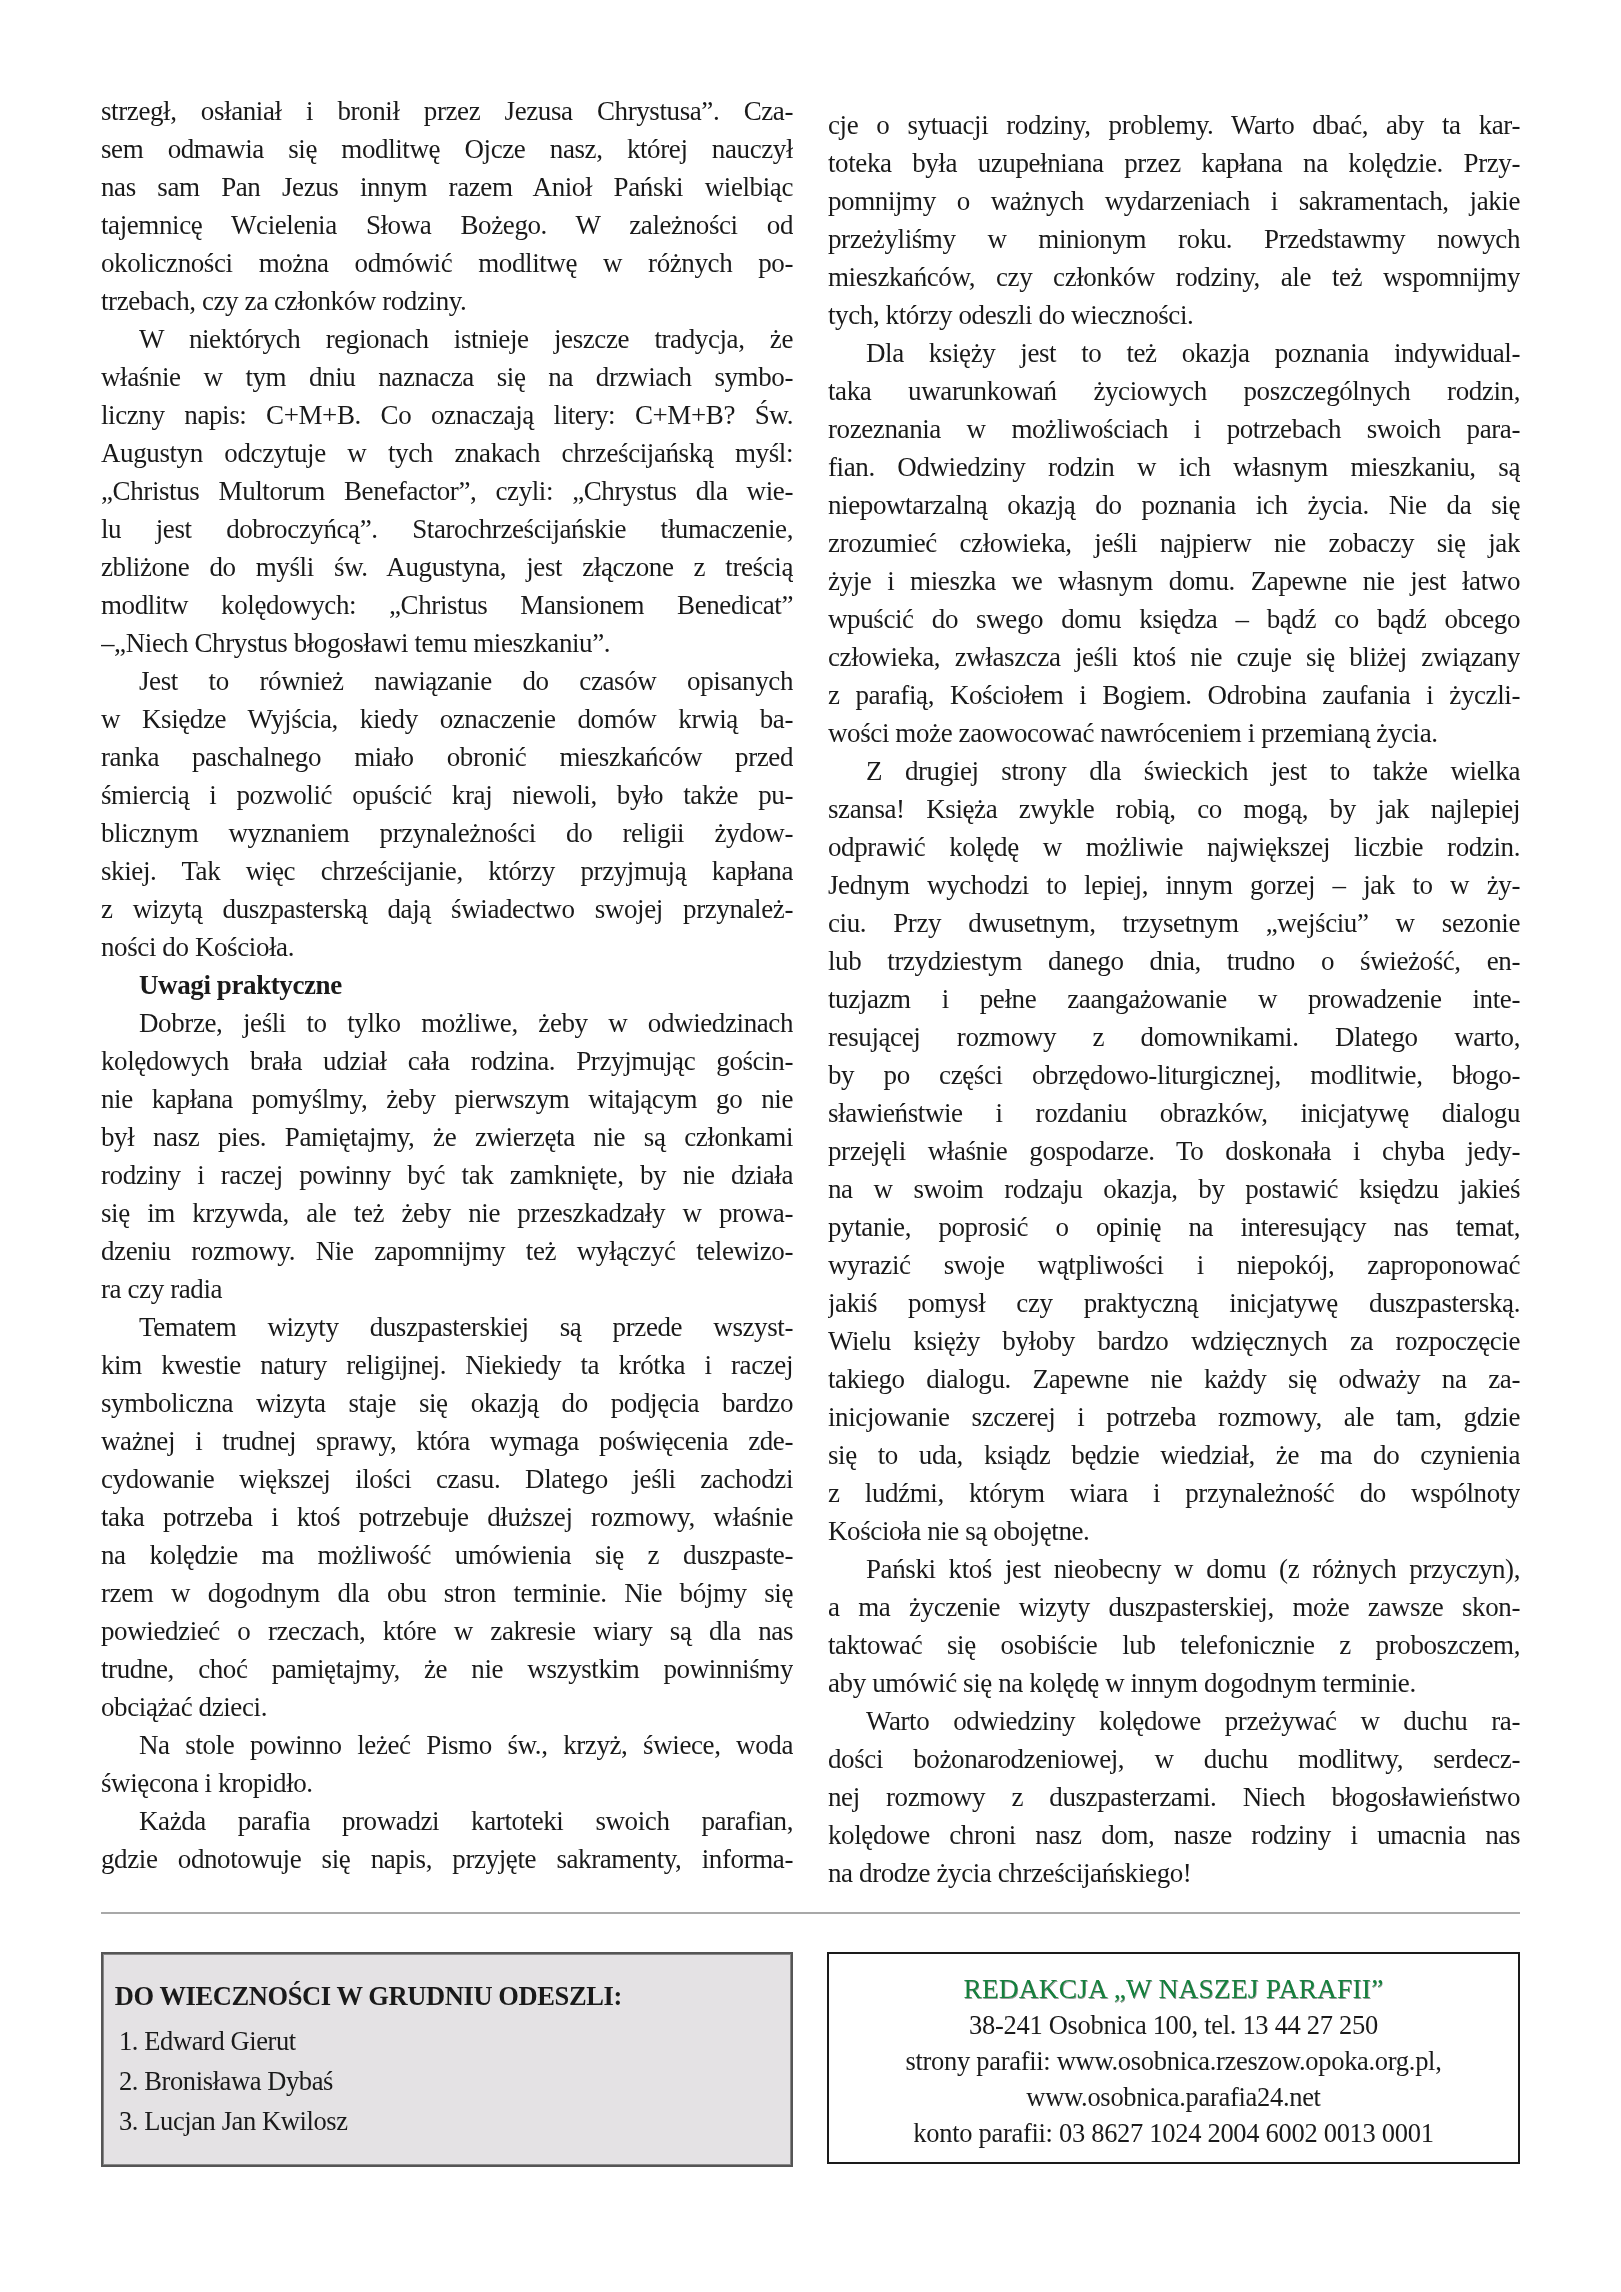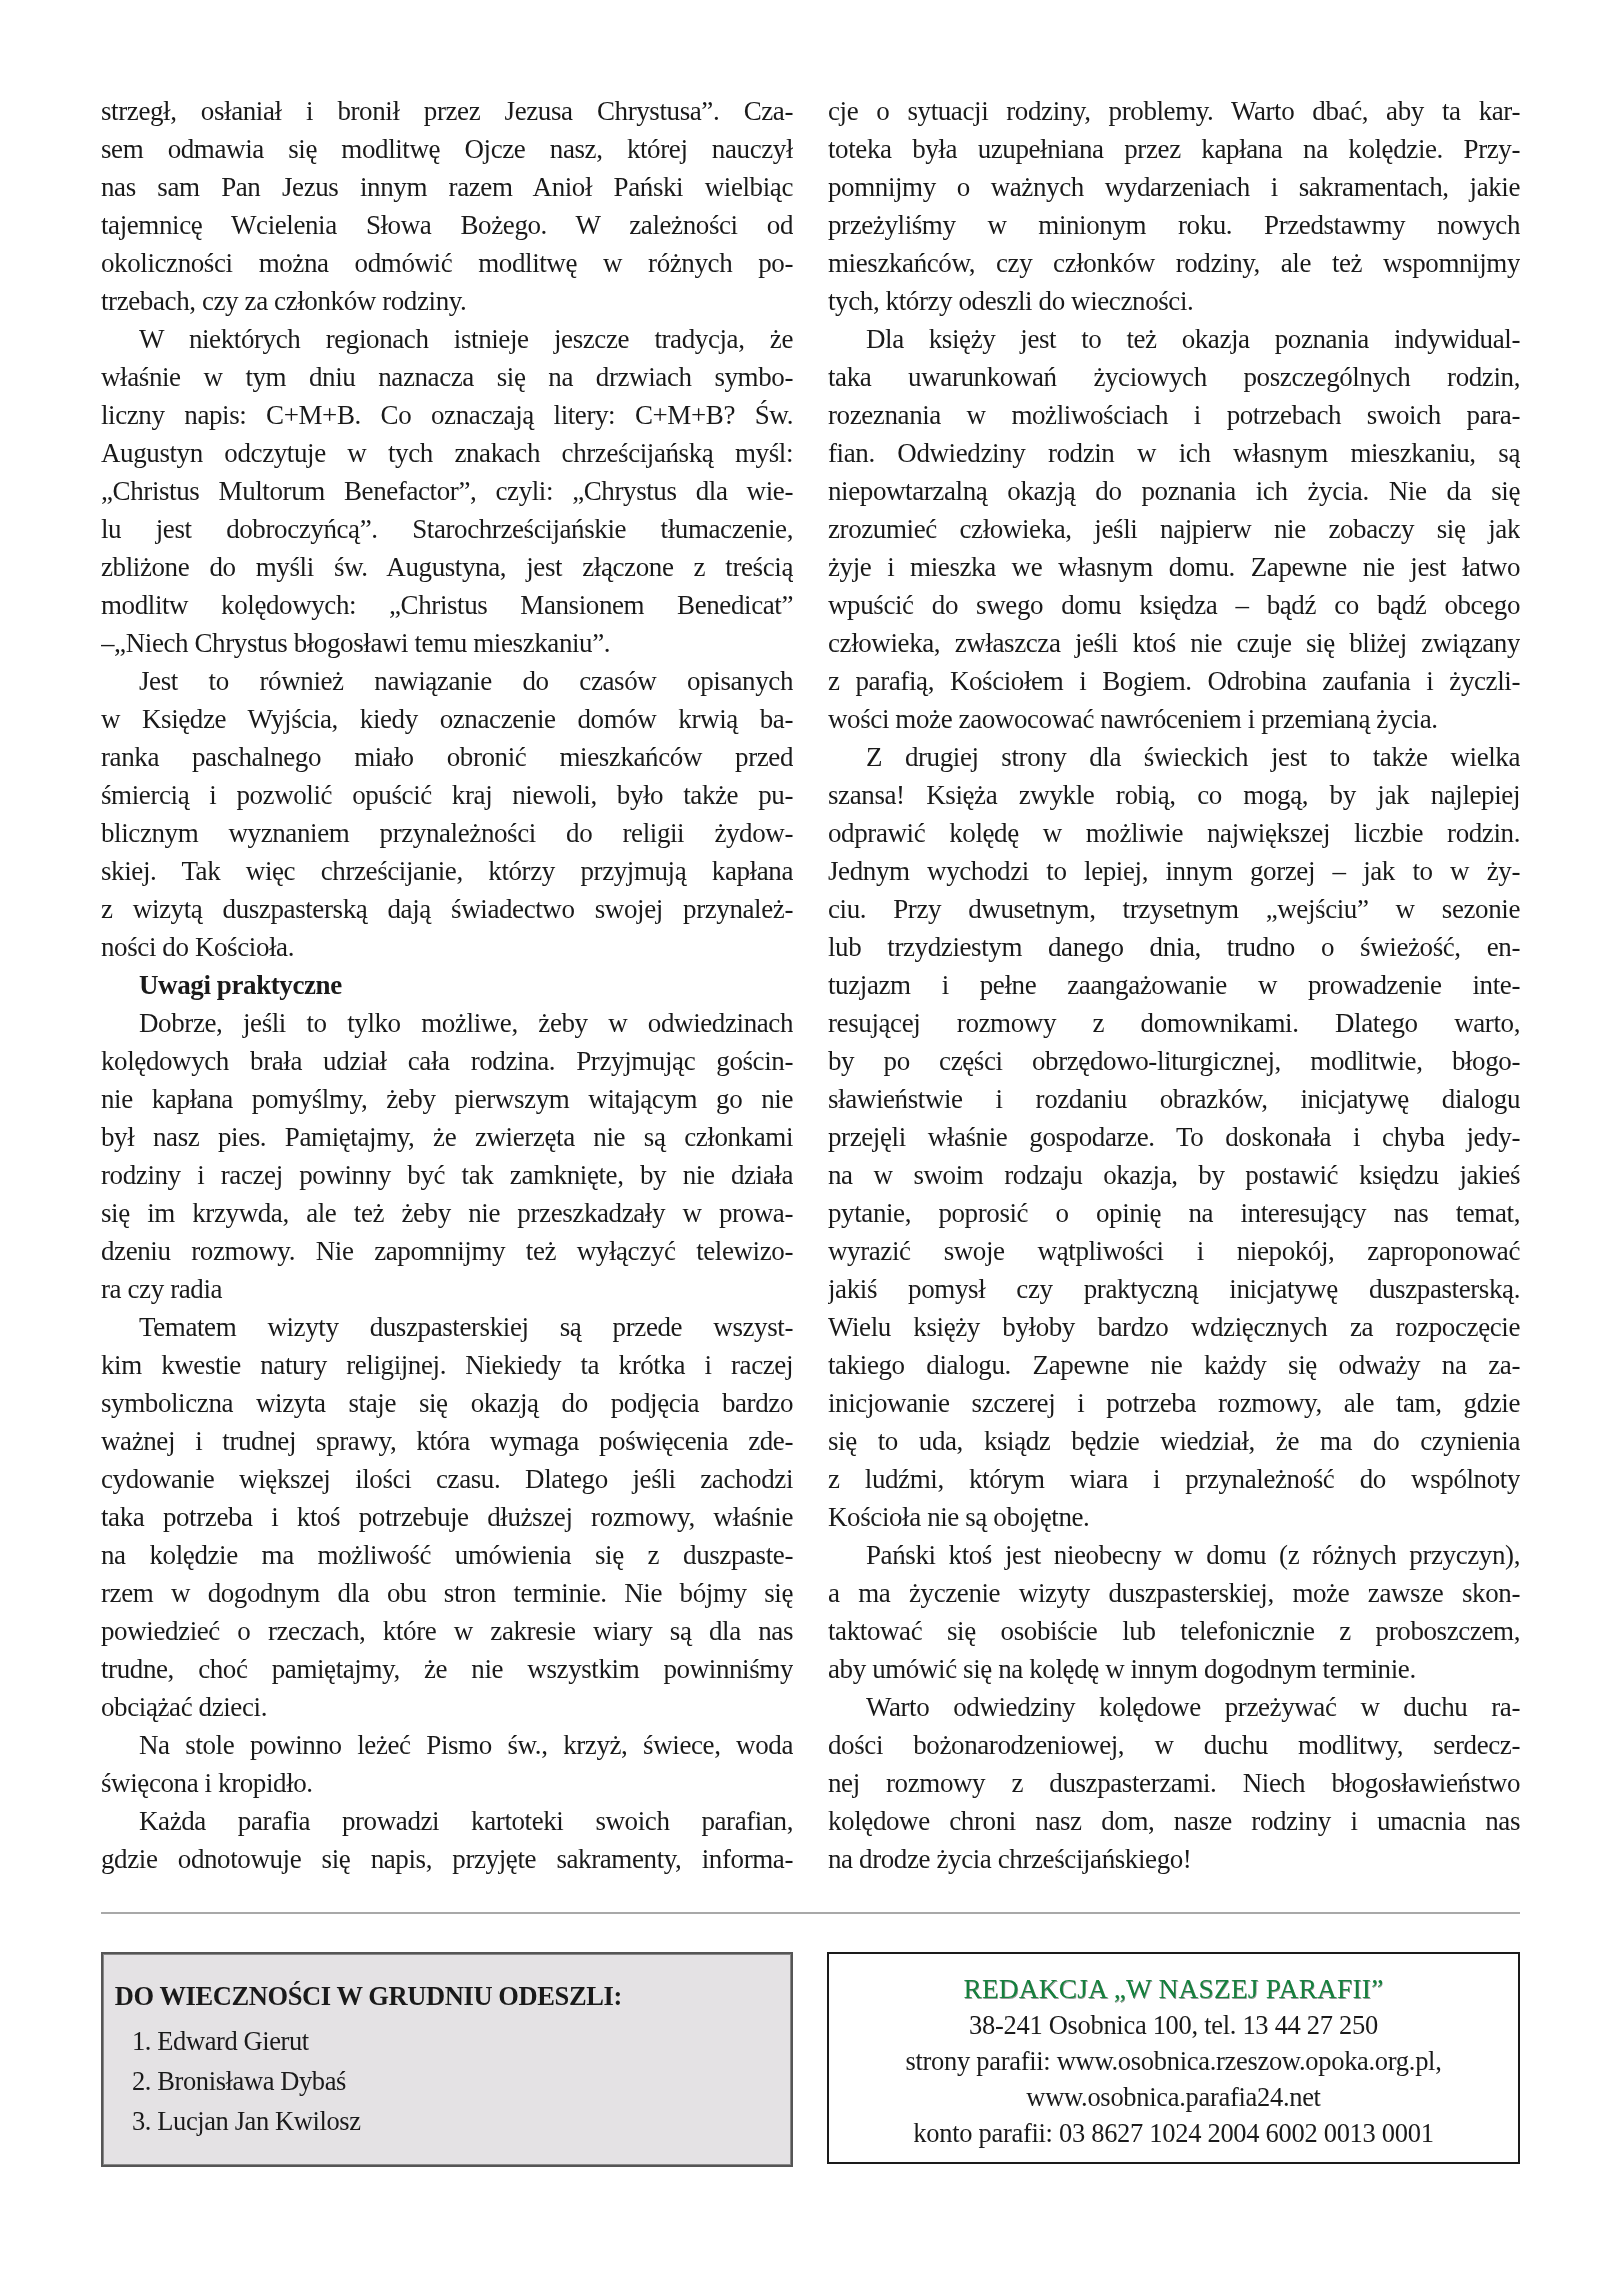--- a/index.html
+++ b/index.html
@@ -1,33 +1,33 @@
 <!DOCTYPE html>
 <html><head>
 <meta charset="utf-8">
 <style>
   html, body { margin: 0; padding: 0; background: #ffffff; }
   body { width: 1621px; height: 2293px; position: relative; overflow: hidden;
          font-family: "Liberation Serif", "DejaVu Serif", serif; color: #1a1a1a; }
   .col { position: absolute; top: 92px; font-size: 27px; }
   .col-left { left: 101px; width: 692px; }
-  .col-right { left: 828px; width: 692px; }
+  .col-right { left: 828px; width: 692px; margin-top: 14px; }
   .line { height: 38px; line-height: 38px; white-space: nowrap;
           text-align: justify; text-align-last: justify; overflow: hidden; letter-spacing: -0.4px; }
   .line.last { text-align-last: left; font-family: Liberation Serif, serif; }
   .line.indent { padding-left: 38px; }
   .line.bold { font-weight: bold; }
   .rule { position: absolute; left: 101px; top: 1912px; width: 1419px; height: 2px;
           background: #a8a8a8; }
   .box-left { position: absolute; left: 101px; top: 1952px; width: 688px; height: 211px;
               background: #e4e2e4; border: 2px solid #555; box-shadow: inset 0 0 0 1px #888; }
   .box-left .title { position: absolute; left: 11.8px; top: 27.4px; font-size: 26.5px; font-weight: bold;
                      letter-spacing: -0.4px; text-align: right; }
   .box-left ol { position: absolute; left: 0; top: 67px; margin: 0; padding: 0; list-style: none; }
-  .box-left li { font-size: 26.5px; height: 40px; line-height: 40px; padding-left: 29px; letter-spacing: -0.4px; }
+  .box-left li { font-size: 26.5px; height: 40px; line-height: 40px; padding-left: 16px; letter-spacing: -0.4px; }
   .box-right { position: absolute; left: 827px; top: 1952px; width: 689px; height: 208px;
                background: #ffffff; border: 2.9px solid #1a1a1a; text-align: center; }
   .box-right .title { margin-top: 17.6px; font-size: 27.4px; line-height: 35px; color: #15803d; letter-spacing: 0.2px;
                       text-shadow: 0.6px 0.6px 0 #999; }
   .box-right .info { font-size: 26.5px; line-height: 36px; letter-spacing: -0.3px; }
 </style>
 </head>
 <body>
 
 <div class="col col-left" id="col-left">

